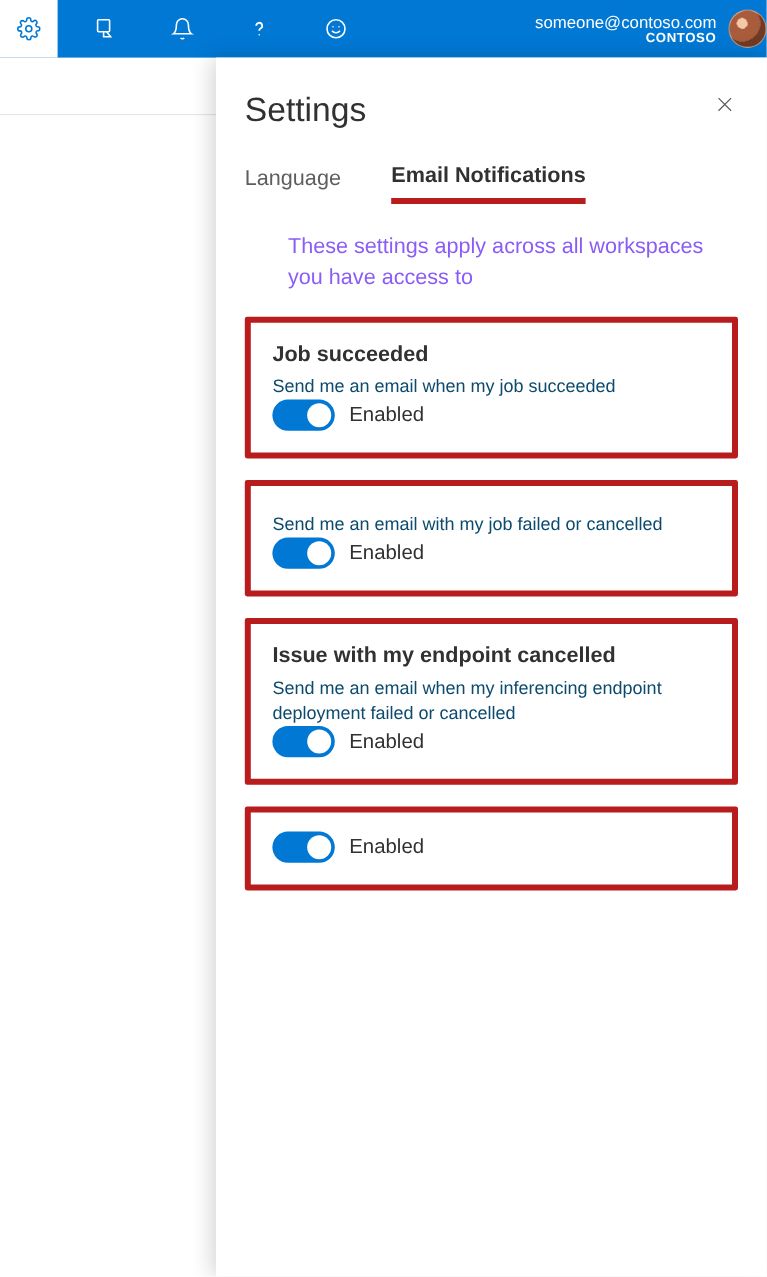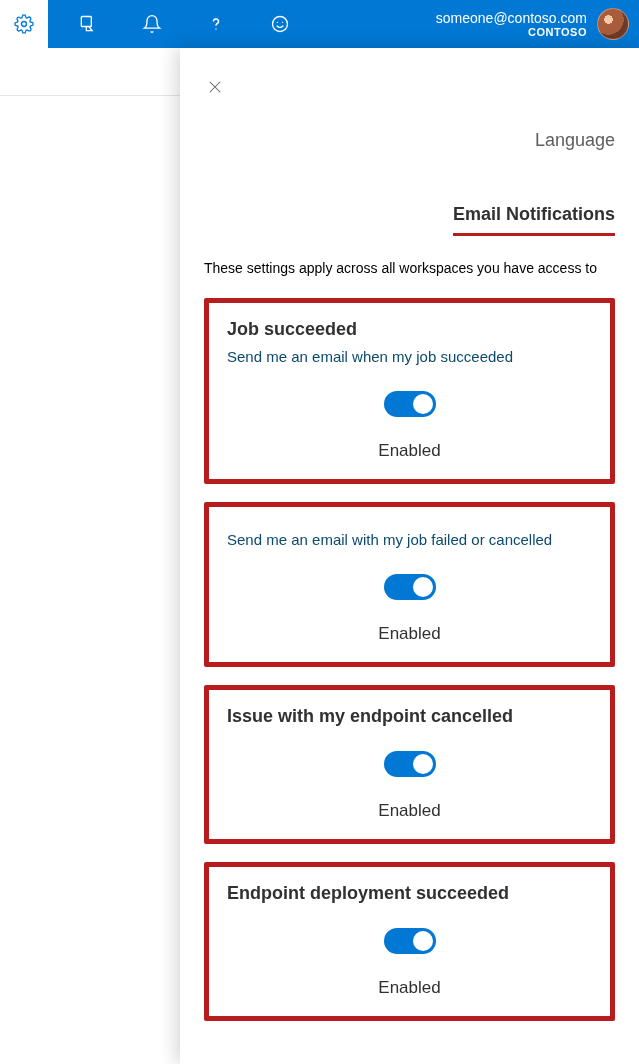--- a/index.html
+++ b/index.html
@@ -34,21 +34,20 @@
     }
     .topbar-icon.active {
       background: #fff;
       color: #0078d4;
     }
     .topbar-icon svg { width: 20px; height: 20px; }
     .topbar-right {
       margin-left: auto;
       display: flex;
       align-items: center;
-      padding-right: 10px;
       gap: 10px;
     }
     .account {
       text-align: right;
       line-height: 1.15;
     }
     .account-email { font-size: 14px; }
     .account-org { font-size: 11px; letter-spacing: 0.5px; font-weight: 600; }
     .avatar {
       width: 32px; height: 32px; border-radius: 50%;
@@ -84,40 +83,40 @@
       cursor: pointer;
       color: #605e5c;
       padding: 2px;
     }
     .close-btn svg { width: 18px; height: 18px; }
     .tabs {
       display: flex;
       gap: 42px;
       margin-top: 28px;
       align-items: flex-end;
-      flex-direction: column;
     }
     .tab {
       font-size: 18px;
       color: #605e5c;
       padding-bottom: 8px;
       cursor: pointer;
       border-bottom: 3px solid transparent;
     }
     .tab.active {
       color: #323130;
       font-weight: 600;
-      border-bottom: 3px solid #b91c1c;
+      border-bottom: 5px solid #b91c1c;
     }
     .description {
       margin-top: 22px;
-      font-size: 14px;
-      color: #000000;
+      font-size: 18px;
+      color: #8b5cf6;
       line-height: 1.45;
       max-width: 400px;
+      margin-left: 36px;
     }
     .cards { margin-top: 20px; display: flex; flex-direction: column; gap: 18px; }
     .card {
       border: 5px solid #b91c1c;
       border-radius: 2px;
       padding: 16px 18px 18px 18px;
     }
     .card-title {
       font-size: 18px;
       font-weight: 600;
@@ -125,23 +124,22 @@
     }
     .card-desc {
       margin-top: 6px;
       font-size: 15px;
       color: #0c4a6e;
       line-height: 1.4;
     }
     .toggle-row {
       display: flex;
       align-items: center;
-      gap: 24px;
-      margin-top: 24px;
-      flex-direction: column;
+      gap: 12px;
+      margin-top: 0;
     }
     .toggle {
       width: 52px; height: 26px;
       background: #0078d4;
       border-radius: 13px;
       position: relative;
       cursor: pointer;
     }
     .toggle::after {
       content: "";
@@ -200,20 +198,21 @@
       <div class="account-org">CONTOSO</div>
     </div>
     <div class="avatar"></div>
   </div>
 </div>
 
 <div class="divider-under-bar"></div>
 
 <div class="panel">
   <div class="panel-header">
+    <div class="panel-title">Settings</div>
     <div class="close-btn">
       <svg viewBox="0 0 24 24" fill="none" stroke="currentColor" stroke-width="1.4">
         <path d="M5 5 L19 19 M19 5 L5 19"></path>
       </svg>
     </div>
   </div>
 
   <div class="tabs">
     <div class="tab">Language</div>
     <div class="tab active">Email Notifications</div>
@@ -235,28 +234,28 @@
     <div class="card">
       <div class="card-desc">Send me an email with my job failed or cancelled</div>
       <div class="toggle-row">
         <div class="toggle"></div>
         <div class="toggle-label">Enabled</div>
       </div>
     </div>
 
     <div class="card">
       <div class="card-title">Issue with my endpoint cancelled</div>
-      <div class="toggle-row">
-        <div class="toggle"></div>
-        <div class="toggle-label">Enabled</div>
-      </div>
-    </div>
-
-    <div class="card">
-      <div class="card-title">Endpoint deployment succeeded</div>
+      <div class="card-desc">Send me an email when my inferencing endpoint deployment failed or cancelled</div>
+      <div class="toggle-row">
+        <div class="toggle"></div>
+        <div class="toggle-label">Enabled</div>
+      </div>
+    </div>
+
+    <div class="card">
       <div class="toggle-row">
         <div class="toggle"></div>
         <div class="toggle-label">Enabled</div>
       </div>
     </div>
 
   </div>
 </div>
 
 </body></html>

